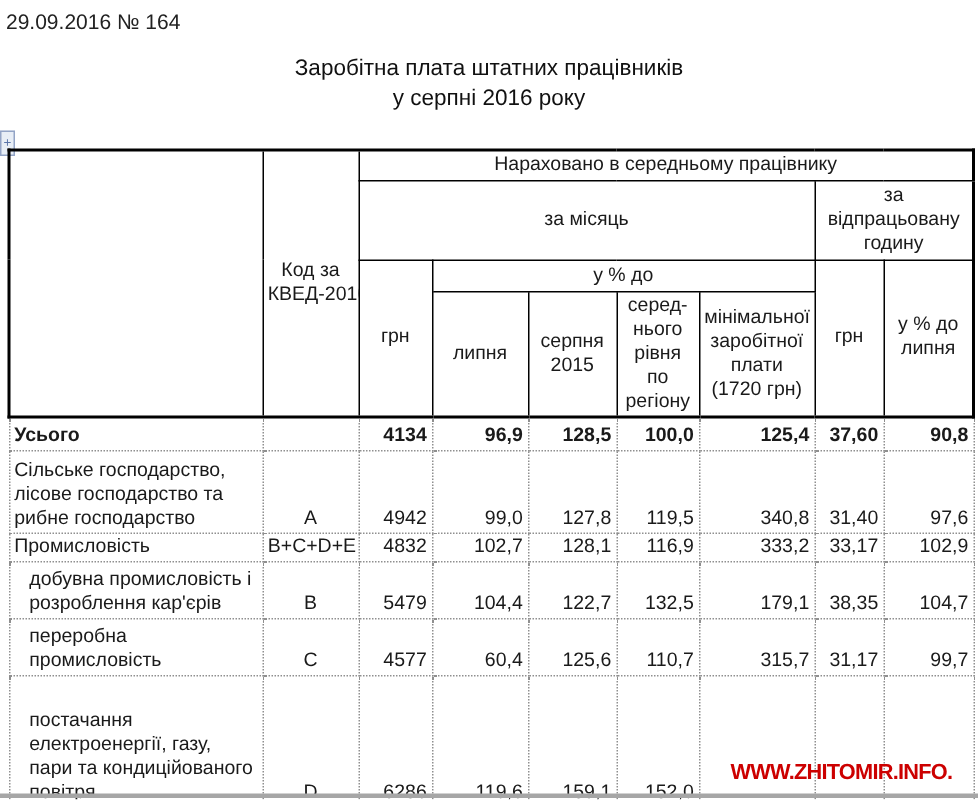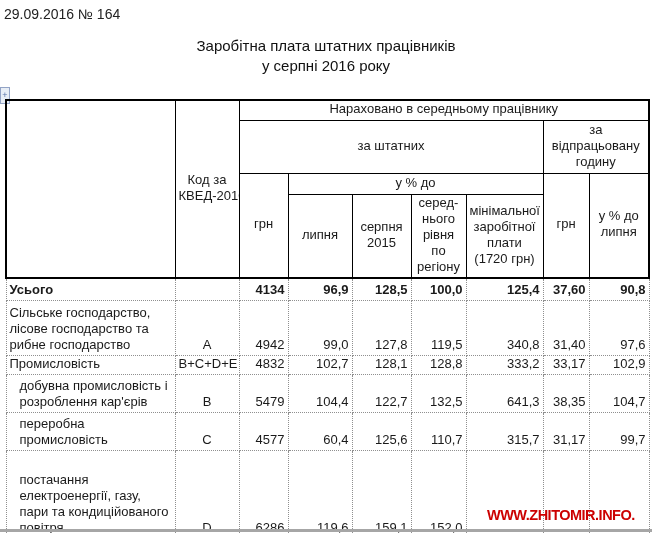--- a/index.html
+++ b/index.html
@@ -75,21 +75,21 @@
         <col style="width:46px">
         <col style="width:60px">
     </colgroup>
     <tbody>
         <tr style="height:20px">
       <th class="hdr bt bl bb" rowspan="4"></th>
       <th class="hdr bt bb" rowspan="4">Код за КВЕД-2010</th>
       <th class="hdr bt br" colspan="7">Нараховано в середньому працівнику</th>
     </tr>
     <tr style="height:53px">
-      <th class="hdr" colspan="5">за штатних</th>
+      <th class="hdr" colspan="5">за місяць</th>
       <th class="hdr br" colspan="2">за відпрацьовану годину</th>
     </tr>
     <tr style="height:21px">
       <th class="hdr bb" rowspan="2">грн</th>
       <th class="hdr" colspan="4">у % до</th>
       <th class="hdr bb" rowspan="2">грн</th>
       <th class="hdr br bb" rowspan="2">у % до липня</th>
     </tr>
     <tr style="height:75px">
       <th class="hdr bb">липня</th>
@@ -121,34 +121,34 @@
       <td class="cell num">31,40</td>
       <td class="cell num">97,6</td>
     </tr>
 
     <tr style="height:18px">
       <td class="cell lab">Промисловість</td>
       <td class="cell code">B+C+D+E</td>
       <td class="cell num">4832</td>
       <td class="cell num">102,7</td>
       <td class="cell num">128,1</td>
-      <td class="cell num">128,8</td>
+      <td class="cell num">116,9</td>
       <td class="cell num">333,2</td>
       <td class="cell num">33,17</td>
       <td class="cell num">102,9</td>
     </tr>
 
     <tr style="height:38px">
       <td class="cell lab ind">добувна промисловість і розроблення кар'єрів</td>
       <td class="cell code">B</td>
       <td class="cell num">5479</td>
       <td class="cell num">104,4</td>
       <td class="cell num">122,7</td>
       <td class="cell num">132,5</td>
-      <td class="cell num">641,3</td>
+      <td class="cell num">179,1</td>
       <td class="cell num">38,35</td>
       <td class="cell num">104,7</td>
     </tr>
 
     <tr style="height:38px">
       <td class="cell lab ind">переробна промисловість</td>
       <td class="cell code">C</td>
       <td class="cell num">4577</td>
       <td class="cell num">60,4</td>
       <td class="cell num">125,6</td>

